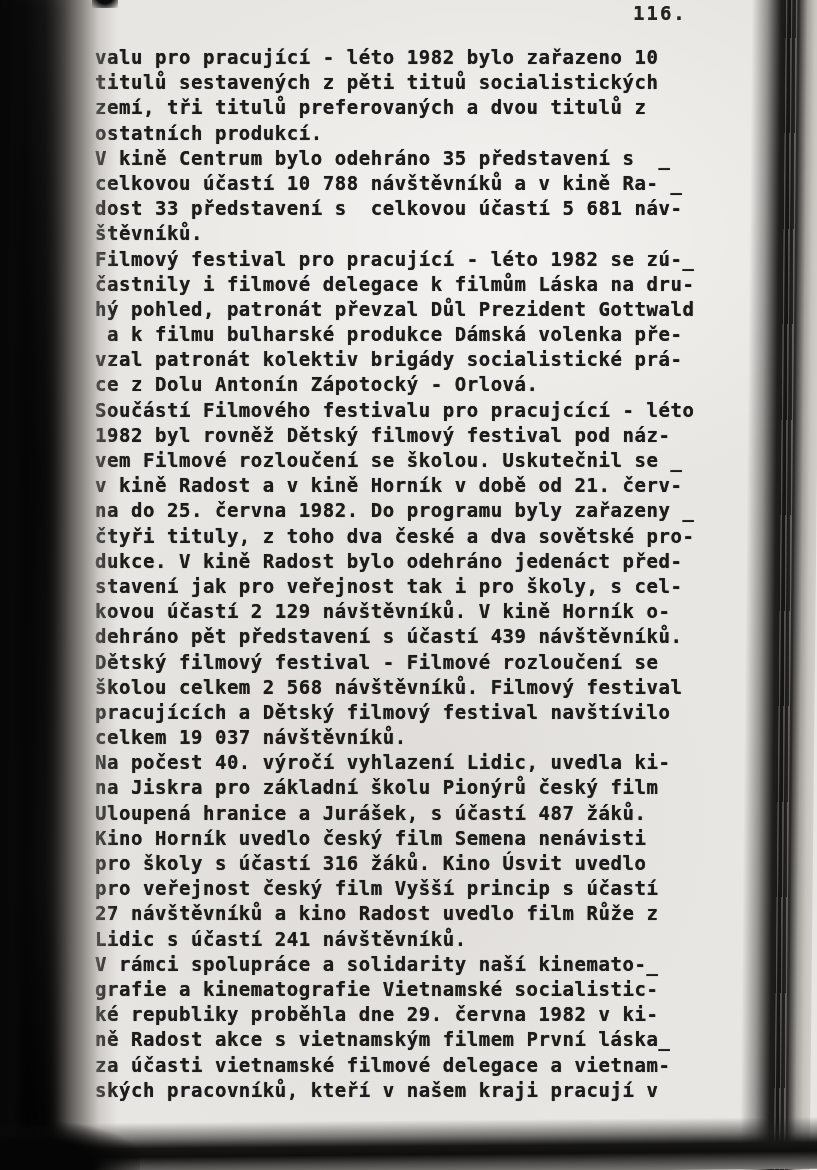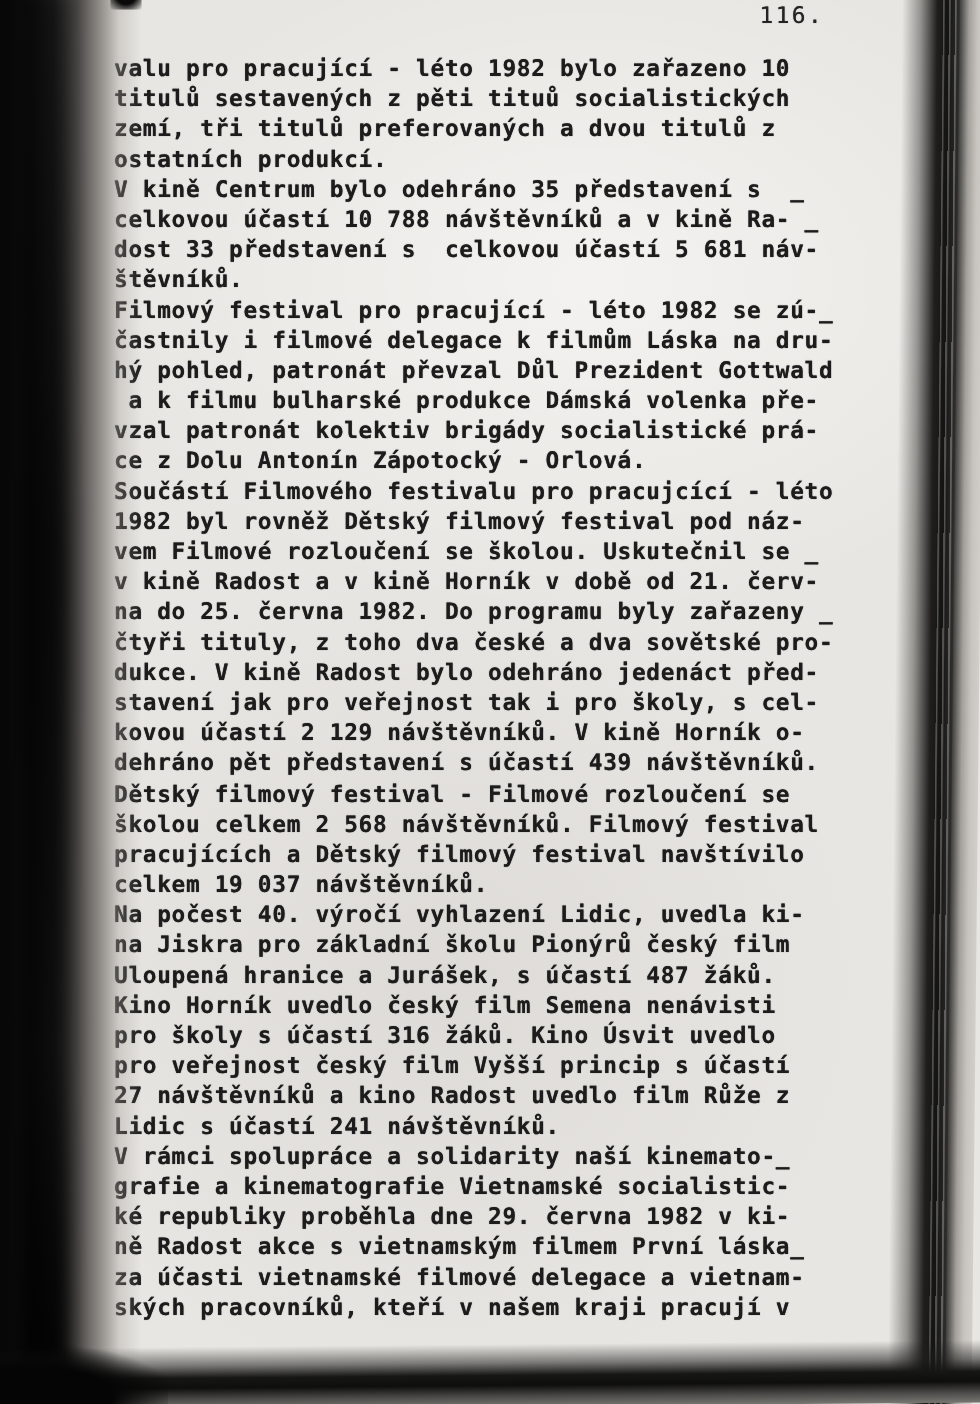--- a/index.html
+++ b/index.html
@@ -80,21 +80,21 @@
   .top-nick { 
     position: absolute;
     left: 92px; top: -4px;
     width: 26px; height: 12px;
     background: radial-gradient(ellipse at 50% 0%, #0a0a0a 45%, rgba(10,10,10,0) 100%);
   }
   .page-number {
     position: absolute;
     left: 633px; top: 2px;
     font-size: 19px;
-    font-weight: normal;
+    font-weight: bold;
     letter-spacing: 2px;
     color: #242424;
     text-shadow: 0 0 0.6px rgba(20,20,20,0.8);
   }
   .text-block {
     position: absolute;
     left: 95px; top: 45px;
     width: 660px;
   }
   .line {

